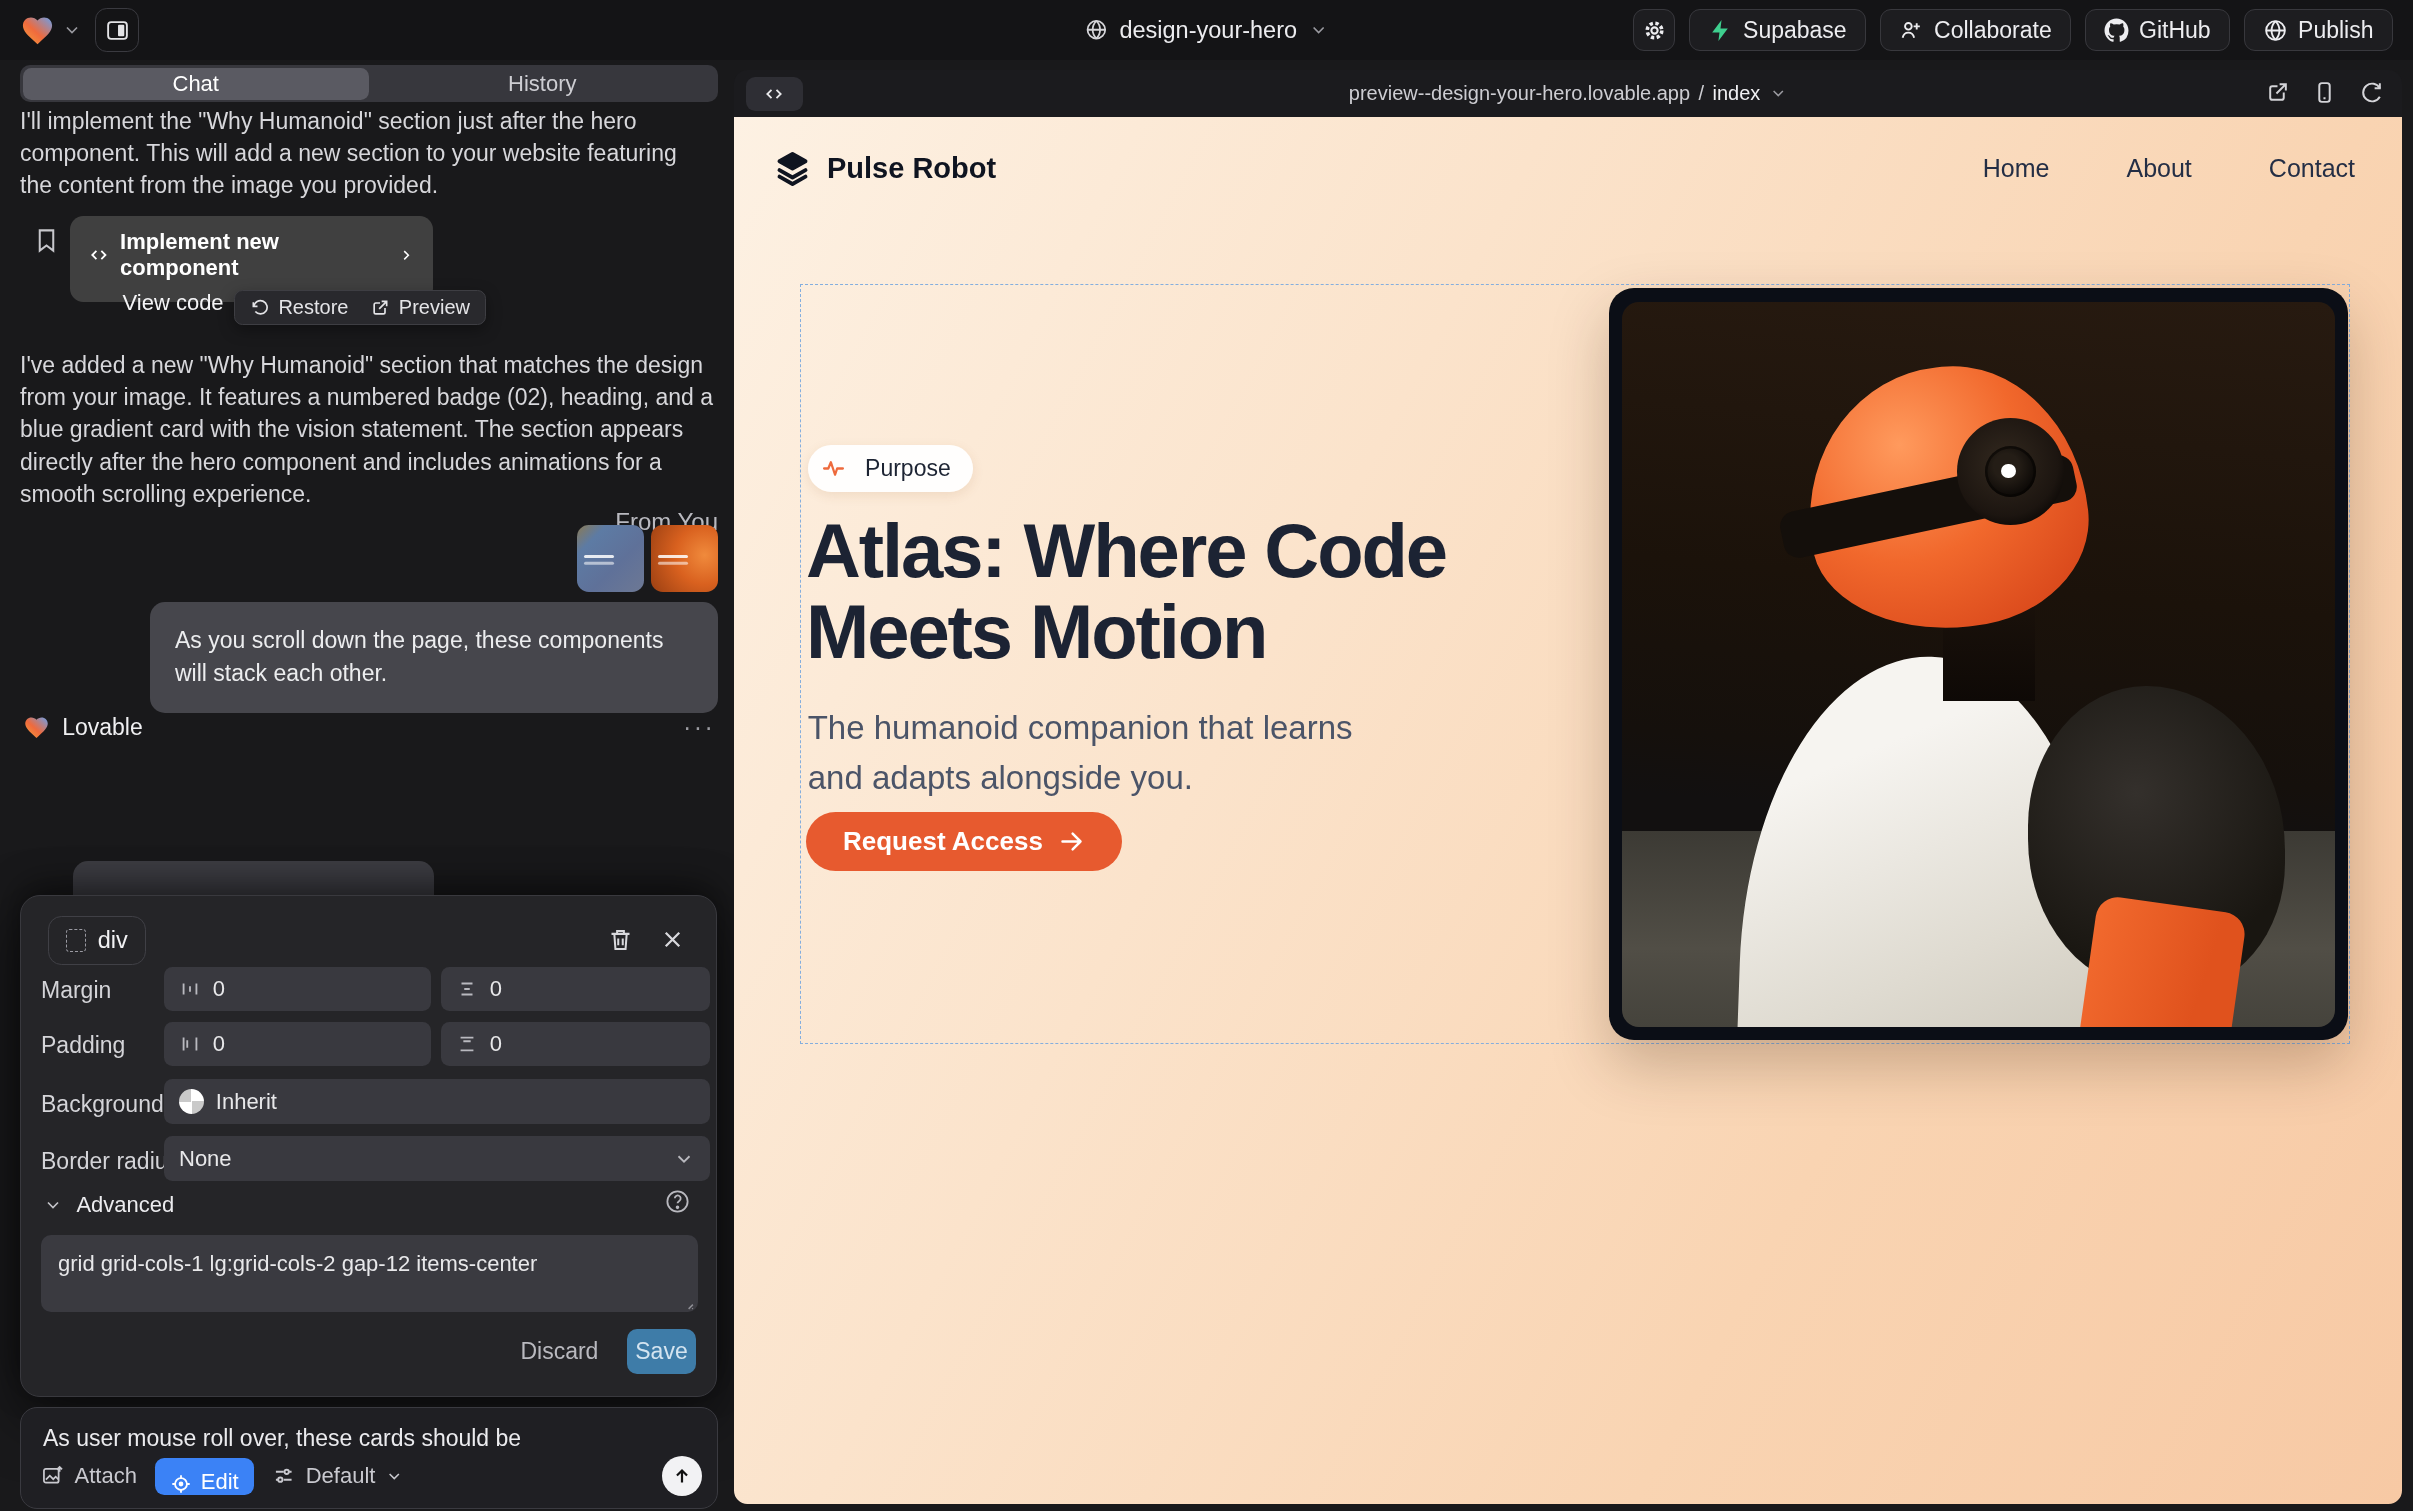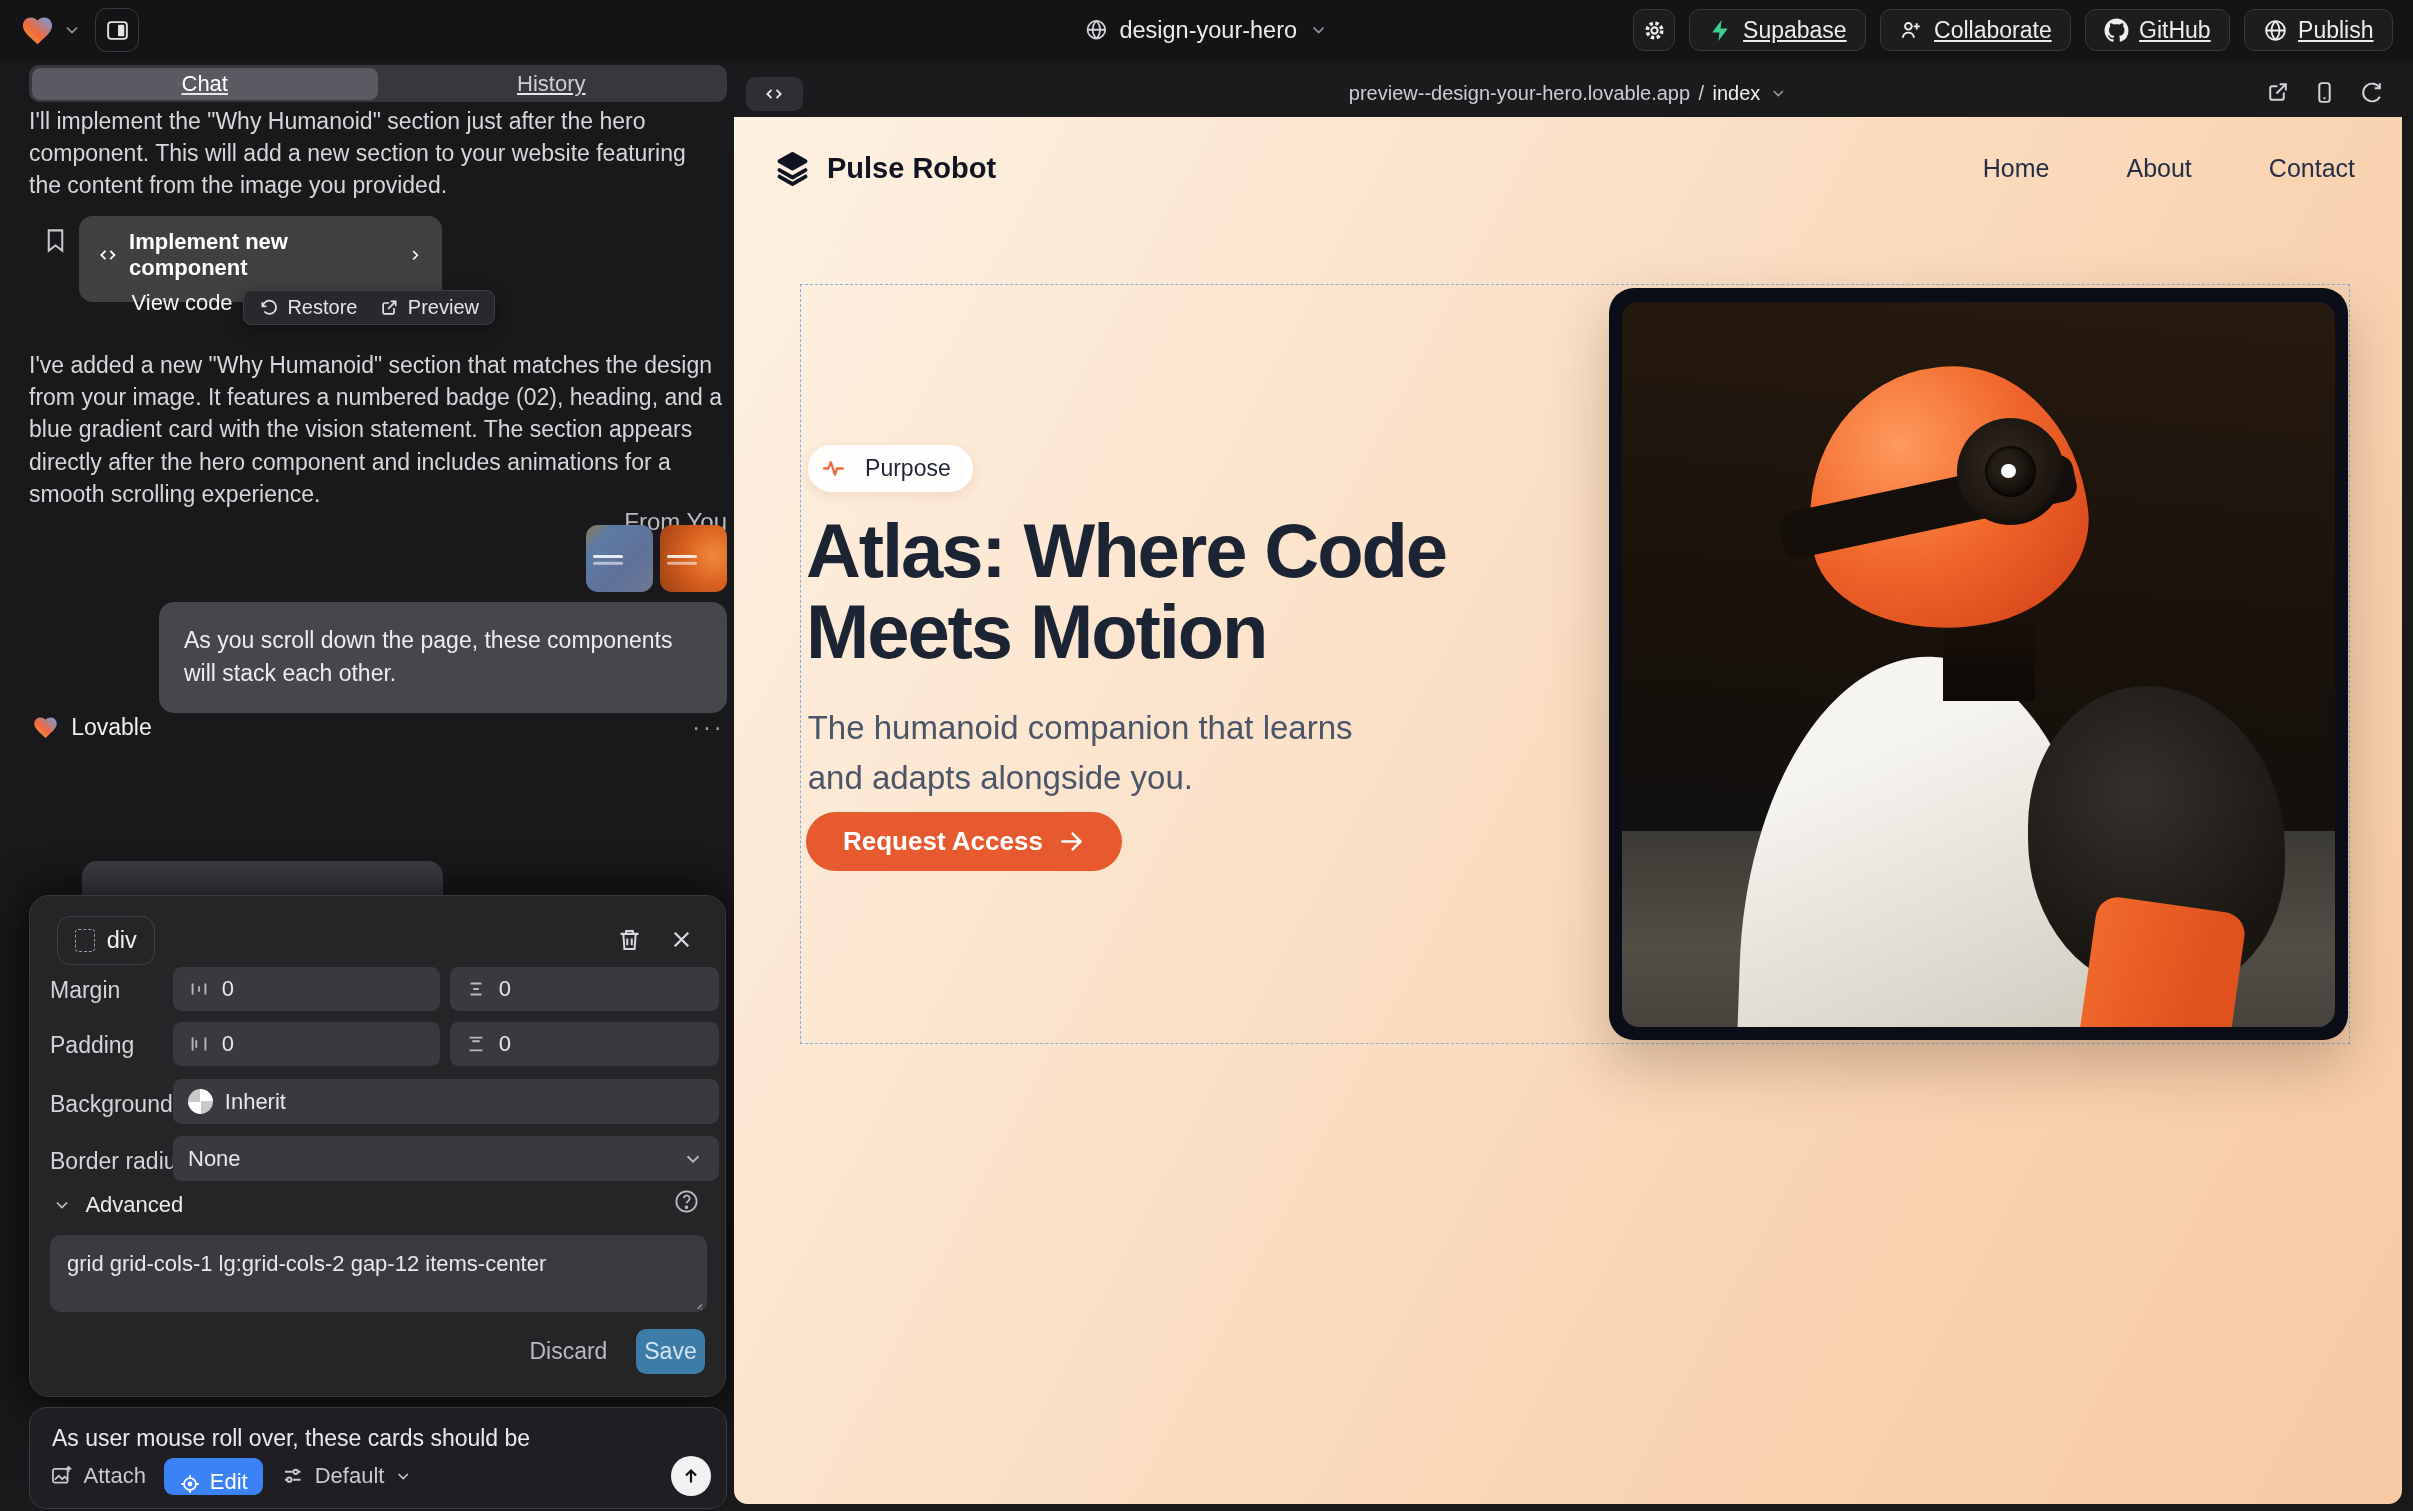--- a/index.html
+++ b/index.html
@@ -13,27 +13,27 @@
             display:flex; align-items:center; justify-content:space-between; padding:0 20px; }
   .tb-left, .tb-right { display:flex; align-items:center; gap:13.4px; }
   .tb-center { position:absolute; left:50%; top:0; height:60px; transform:translateX(-50%);
                display:flex; align-items:center; gap:11.8px; color:#ececef; font-size:23.5px; }
   .logo-heart { width:35px; height:35px; display:block; }
   .chev { width:20px; height:20px; color:#9a9aa0; }
   .tb-iconbtn { width:44px; height:44px; border:0.8px solid #3a3a40; border-radius:11.8px;
                 display:flex; align-items:center; justify-content:center; color:#e3e3e6; background:transparent; }
   .tb-btn { height:42px; display:inline-flex; align-items:center; gap:10px; padding:0 18.5px;
             background:#1d1d20; border:0.8px solid #38383d; border-radius:11px;
-            color:#ededf0; font-size:23px;text-decoration:underline; }
+            color:#ededf0; font-size:23px; }
   .tb-btn svg, .tb-iconbtn svg { width:25px; height:25px; }
   .tb-gear { width:42px; height:42px; padding:0; justify-content:center; display:flex; align-items:center;
              background:#1d1d20; border:0.8px solid #38383d; border-radius:11px; color:#ededf0; }
 
   
-  .chat-col { position:absolute; left:29px; top:65px; width:698px; bottom:0;text-decoration:underline; }
+  .chat-col { position:absolute; left:20px; top:65px; width:698px; bottom:0; }
   .tabs { display:flex; height:37px; background:#37373d; border-radius:10px; padding:2.5px; }
   .tab { flex:1; display:flex; align-items:center; justify-content:center; font-size:22px;
          color:#cdcdd2; border-radius:8.4px; }
   .tab.active { background:#5a5a62; color:#ffffff; }
   .msg { position:absolute; left:0; width:695px; font-size:23px; line-height:1.4; color:#d7d7db; }
   .msg-1 { top:40px; }
   .msg-2 { top:284px; }
   .msg-3 { top:690px; }
 
   .bookmark-ic { position:absolute; left:12.6px; top:162px; width:27px; height:27px; color:#c7c7cc; }

